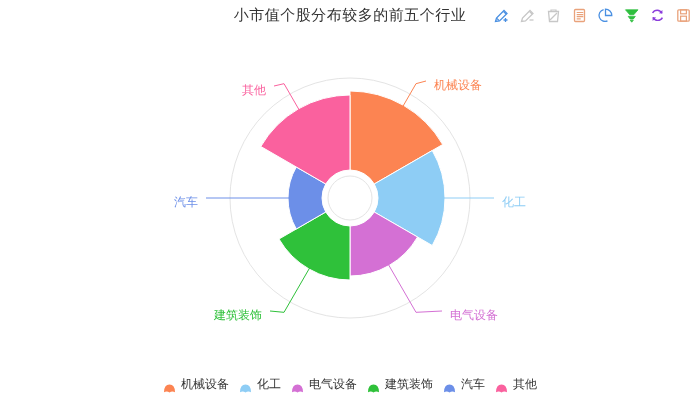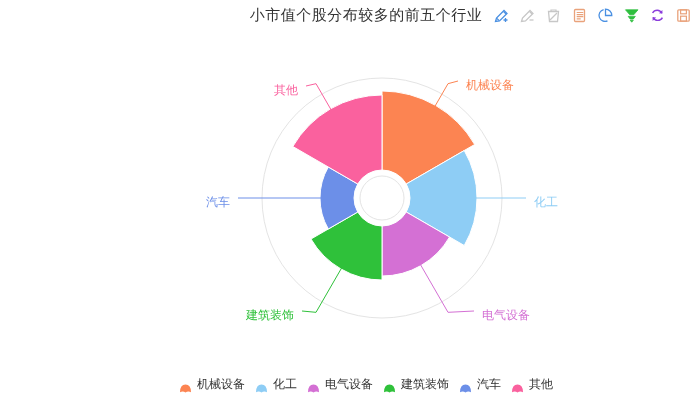--- a/index.html
+++ b/index.html
@@ -3,21 +3,21 @@
 <meta charset="utf-8">
 <style>
   html,body{margin:0;padding:0;}
   body{
     width:700px;height:400px;
     background:#ffffff;
     font-family:"DejaVu Sans","Liberation Sans",sans-serif;
     overflow:hidden;
     position:relative;
   }
-  #chart-root{position:absolute;inset:0;margin-left:32px;}
+  #chart-root{position:absolute;inset:0;}
 
   
   .title{
     position:absolute;
     left:0;right:0;top:4px;
     text-align:center;
     font-size:15px;
     color:#333333;
     letter-spacing:0.5px;
     line-height:22px;

